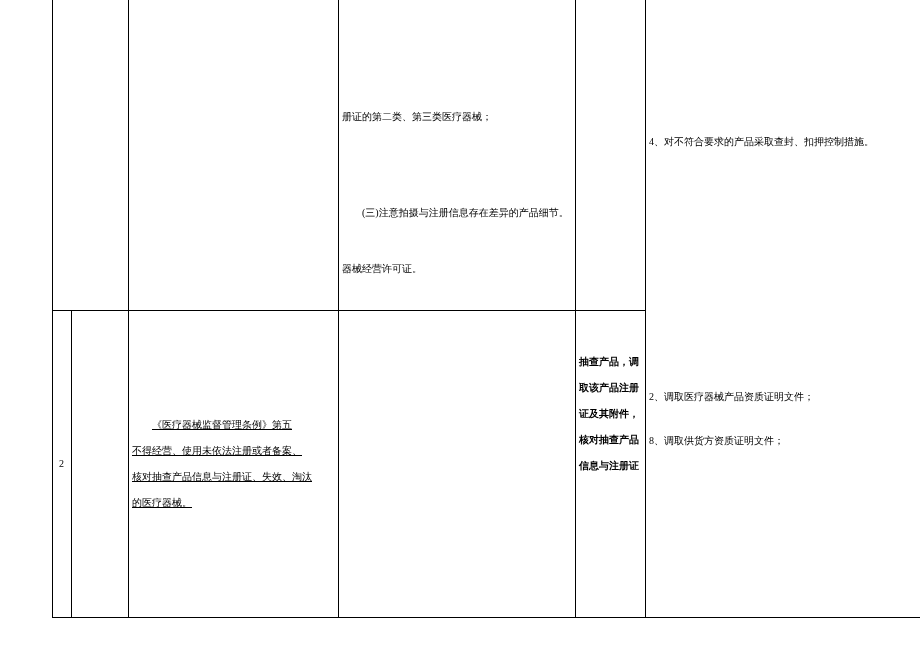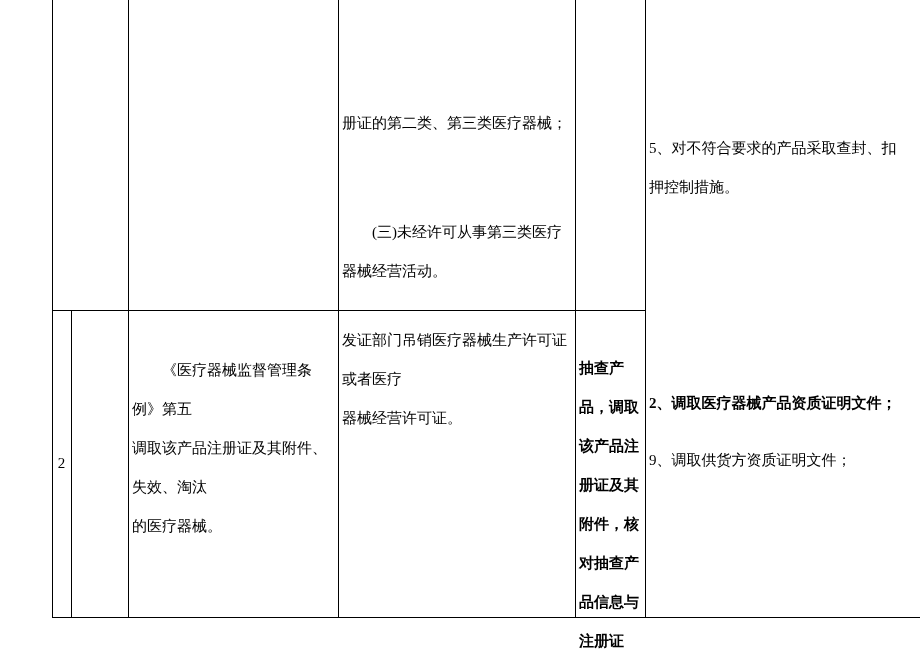--- a/index.html
+++ b/index.html
@@ -30,21 +30,21 @@
     .hline {
       position: absolute;
       left: 0;
       height: 1px;
       background: #000;
     }
     .cell {
       position: absolute;
       padding: 4px;
       line-height: 2.6;
-      font-size: 15px;
+      font-size: 10px;
     }
     .center-v {
       display: flex;
       align-items: center;
     }
     .text-block {
       width: 100%;
     }
     .indent {
       text-indent: 2em;
@@ -62,52 +62,52 @@
   <div class="vline" style="left:575px; top:0; height:617px;"></div>
   <div class="vline" style="left:645px; top:0; height:617px;"></div>
 
   <div class="hline" style="left:52px; width:593px; top:310px;"></div>
   <div class="hline" style="left:52px; width:868px; top:617px;"></div>
 
   <div class="cell" style="left:338px; top:0; width:237px; height:617px;">
     <div class="text-block">
       <div style="margin-top:100px;">册证的第二类、第三类医疗器械；</div>
       <div style="margin-top:70px;">
-        <span class="indent" style="display:inline-block;">(三)未经许可从事第三类医疗器械经营活动。</span>
+        <span class="indent" style="display:inline-block;">(三)注意拍摄与注册信息存在差异的产品细节。</span>
       </div>
       <div style="margin-top:30px;">
-        <div>发证部门吊销医疗器械生产许可证或者医疗</div>
         <div>器械经营许可证。</div>
       </div>
     </div>
   </div>
 
   <div class="cell" style="left:645px; top:0; width:270px; height:310px;">
     <div class="text-block" style="margin-top:125px;">
-      <div>5、对不符合要求的产品采取查封、扣押控制措施。</div>
+      <div>4、对不符合要求的产品采取查封、扣押控制措施。</div>
     </div>
   </div>
 
   <div class="cell center-v" style="left:52px; top:310px; width:19px; height:307px; justify-content:center;">
     <span>2</span>
   </div>
 
 
-  <div class="cell center-v" style="left:128px; top:295px; width:210px; height:307px;">
+  <div class="cell center-v" style="left:128px; top:310px; width:210px; height:307px;text-decoration:underline;">
     <div class="text-block">
       <div class="indent" style="display:block;">《医疗器械监督管理条例》第五</div>
-      <div>调取该产品注册证及其附件、失效、淘汰</div>
+      <div>不得经营、使用未依法注册或者备案、</div>
+      <div>核对抽查产品信息与注册证、失效、淘汰</div>
       <div>的医疗器械。</div>
     </div>
   </div>
 
   <div class="cell" style="left:575px; top:310px; width:70px; height:307px;">
     <div class="text-block" style="margin-top:35px;font-weight:bold;">抽查产品，调取该产品注册证及其附件，核对抽查产品信息与注册证</div>
   </div>
 
   <div class="cell" style="left:645px; top:310px; width:270px; height:307px;">
     <div class="text-block" style="margin-top:70px;">
-      <div style="margin-top:18px;font-weight:bold;">2、调取医疗器械产品资质证明文件；</div>
-      <div style="margin-top:18px;">9、调取供货方资质证明文件；</div>
+      <div style="margin-top:18px;">2、调取医疗器械产品资质证明文件；</div>
+      <div style="margin-top:18px;">8、调取供货方资质证明文件；</div>
     </div>
   </div>
 
 </div>
 
 </body></html>

